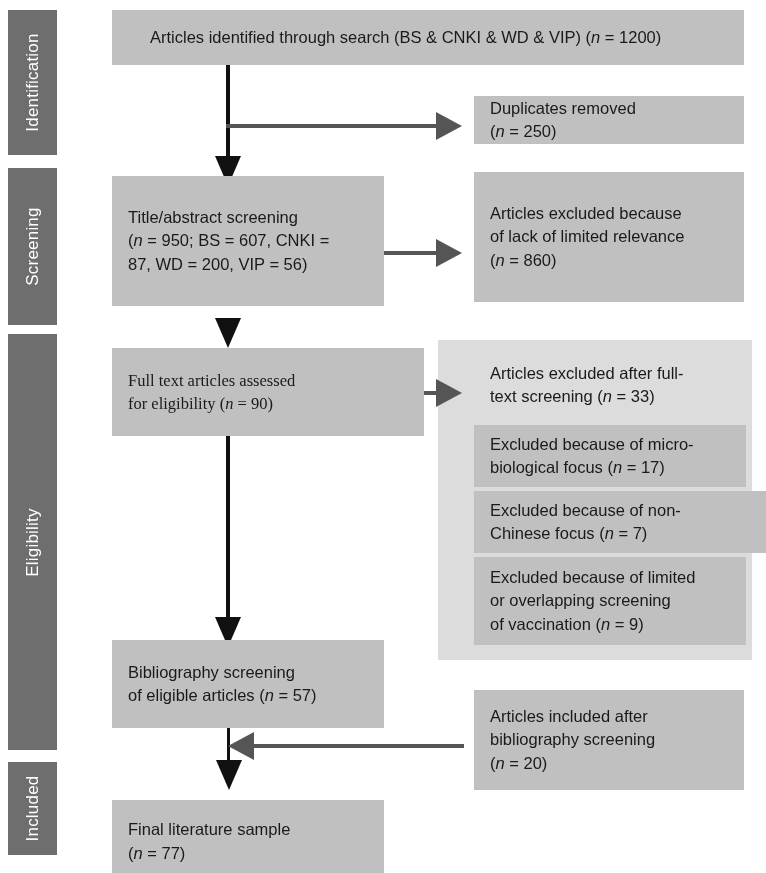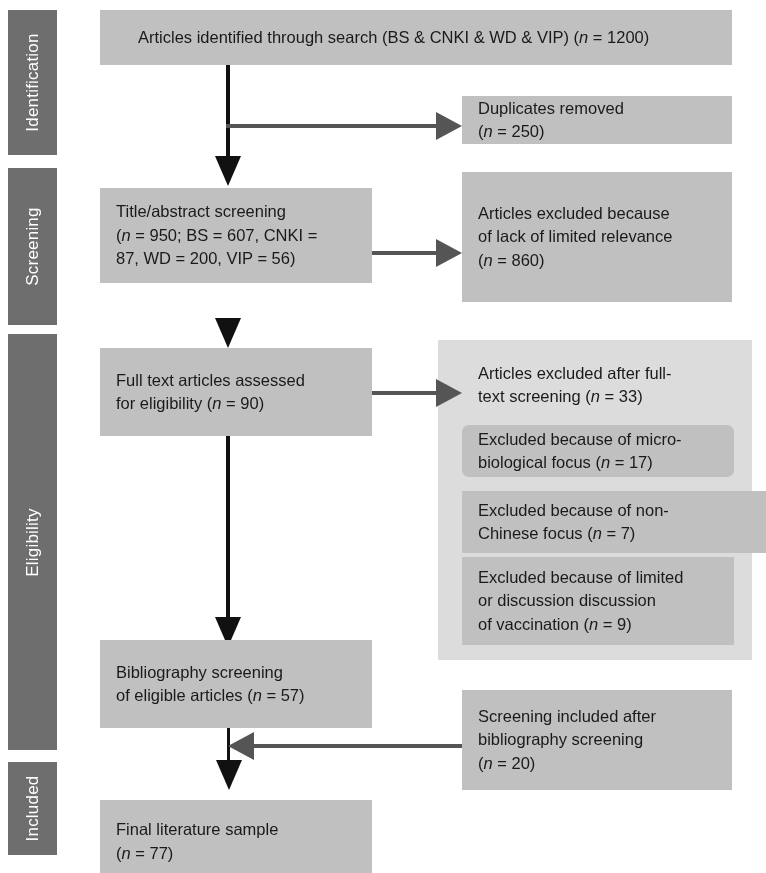--- a/index.html
+++ b/index.html
@@ -37,20 +37,21 @@
   
   .box{
     position:absolute;
     background:#c0c0c0;
     color:#1a1a1a;
     display:flex;
     flex-direction:column;
     justify-content:center;
     box-sizing:border-box;
     padding:6px 16px;
+    margin-left:12px;
   }
   .box .line{
     font-size:16.5px;
     line-height:1.42;
     white-space:nowrap;
   }
   .box .line em{font-style:italic;}
 
   
   .group-panel{
@@ -142,65 +143,65 @@
 
   <div class="box" style="left:100px;top:10px;width:632px;height:55px;padding-left:38px;">
     <div class="line">Articles identified through search (BS &amp; CNKI &amp; WD &amp; VIP) (<em>n</em> = 1200)</div>
   </div>
 
   <div class="box" style="left:462px;top:96px;width:270px;height:48px;">
     <div class="line">Duplicates removed</div>
     <div class="line">(<em>n</em> = 250)</div>
   </div>
 
-  <div class="box" style="left:100px;top:188px;width:272px;height:95px;">
+  <div class="box" style="left:100px;top:176px;width:272px;height:130px;">
     <div class="line">Title/abstract screening</div>
     <div class="line">(<em>n</em> = 950; BS = 607, CNKI =</div>
     <div class="line">87, WD = 200, VIP = 56)</div>
   </div>
 
   <div class="box" style="left:462px;top:172px;width:270px;height:130px;">
     <div class="line">Articles excluded because</div>
     <div class="line">of lack of limited relevance</div>
     <div class="line">(<em>n</em> = 860)</div>
   </div>
 
-  <div class="box" style="left:100px;top:348px;width:272px;height:88px;">
+  <div class="box" style="left:100px;top:348px;width:312px;height:88px;font-family:Liberation Serif, serif;">
     <div class="line">Full text articles assessed</div>
     <div class="line">for eligibility (<em>n</em> = 90)</div>
   </div>
 
   <div class="box" style="left:462px;top:352px;width:272px;height:66px;background:transparent;">
     <div class="line">Articles excluded after full-</div>
     <div class="line">text screening (<em>n</em> = 33)</div>
   </div>
 
-  <div class="box" style="left:462px;top:425px;width:272px;height:52px;border-radius:7px;">
+  <div class="box" style="left:462px;top:425px;width:272px;height:62px;">
     <div class="line">Excluded because of micro-</div>
     <div class="line">biological focus (<em>n</em> = 17)</div>
   </div>
 
   <div class="box" style="left:462px;top:491px;width:304px;height:62px;">
     <div class="line">Excluded because of non-</div>
     <div class="line">Chinese focus (<em>n</em> = 7)</div>
   </div>
 
   <div class="box" style="left:462px;top:557px;width:272px;height:88px;padding-left:16px;">
     <div class="line">Excluded because of limited</div>
-    <div class="line">or discussion discussion</div>
+    <div class="line">or overlapping screening</div>
     <div class="line">of vaccination (<em>n</em> = 9)</div>
   </div>
 
   <div class="box" style="left:100px;top:640px;width:272px;height:88px;">
     <div class="line">Bibliography screening</div>
     <div class="line">of eligible articles (<em>n</em> = 57)</div>
   </div>
 
   <div class="box" style="left:462px;top:690px;width:270px;height:100px;">
-    <div class="line">Screening included after</div>
+    <div class="line">Articles included after</div>
     <div class="line">bibliography screening</div>
     <div class="line">(<em>n</em> = 20)</div>
   </div>
 
   <div class="box" style="left:100px;top:800px;width:272px;height:83px;">
     <div class="line">Final literature sample</div>
     <div class="line">(<em>n</em> = 77)</div>
   </div>
 
 </div>

